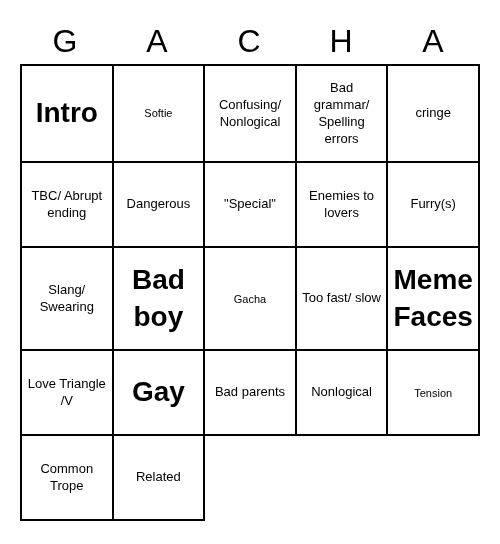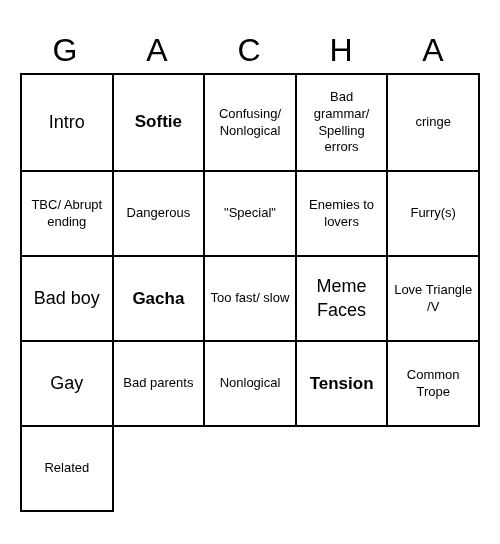--- a/index.html
+++ b/index.html
@@ -39,26 +39,26 @@
       min-height: 85px;
       display: flex;
       align-items: center;
       justify-content: center;
       text-align: center;
       padding: 14px 4px;
       font-size: 13px;
       line-height: 1.3;
     }
     .bingo-cell.large-text {
-      font-size: 18px;
-      font-weight: normal;
+      font-size: 28px;
+      font-weight: bold;
     }
     .bingo-cell.medium-text {
-      font-size: 17px;
-      font-weight: bold;
+      font-size: 11px;
+      font-weight: normal;
     }
   </style>
 </head>
 <body>
 
 <div class="bingo-container">
   <div class="bingo-title">
     <span>G</span>
     <span>A</span>
     <span>C</span>
@@ -69,20 +69,21 @@
   <div class="bingo-cell large-text">Intro</div>
       <div class="bingo-cell medium-text">Softie</div>
       <div class="bingo-cell">Confusing/ Nonlogical</div>
       <div class="bingo-cell">Bad grammar/ Spelling errors</div>
       <div class="bingo-cell">cringe</div>
       <div class="bingo-cell">TBC/ Abrupt ending</div>
       <div class="bingo-cell">Dangerous</div>
       <div class="bingo-cell">"Special"</div>
       <div class="bingo-cell">Enemies to lovers</div>
       <div class="bingo-cell">Furry(s)</div>
+      <div class="bingo-cell">Slang/ Swearing</div>
       <div class="bingo-cell large-text">Bad boy</div>
       <div class="bingo-cell medium-text">Gacha</div>
       <div class="bingo-cell">Too fast/ slow</div>
       <div class="bingo-cell large-text">Meme Faces</div>
       <div class="bingo-cell">Love Triangle /V</div>
       <div class="bingo-cell large-text">Gay</div>
       <div class="bingo-cell">Bad parents</div>
       <div class="bingo-cell">Nonlogical</div>
       <div class="bingo-cell medium-text">Tension</div>
       <div class="bingo-cell">Common Trope</div>

